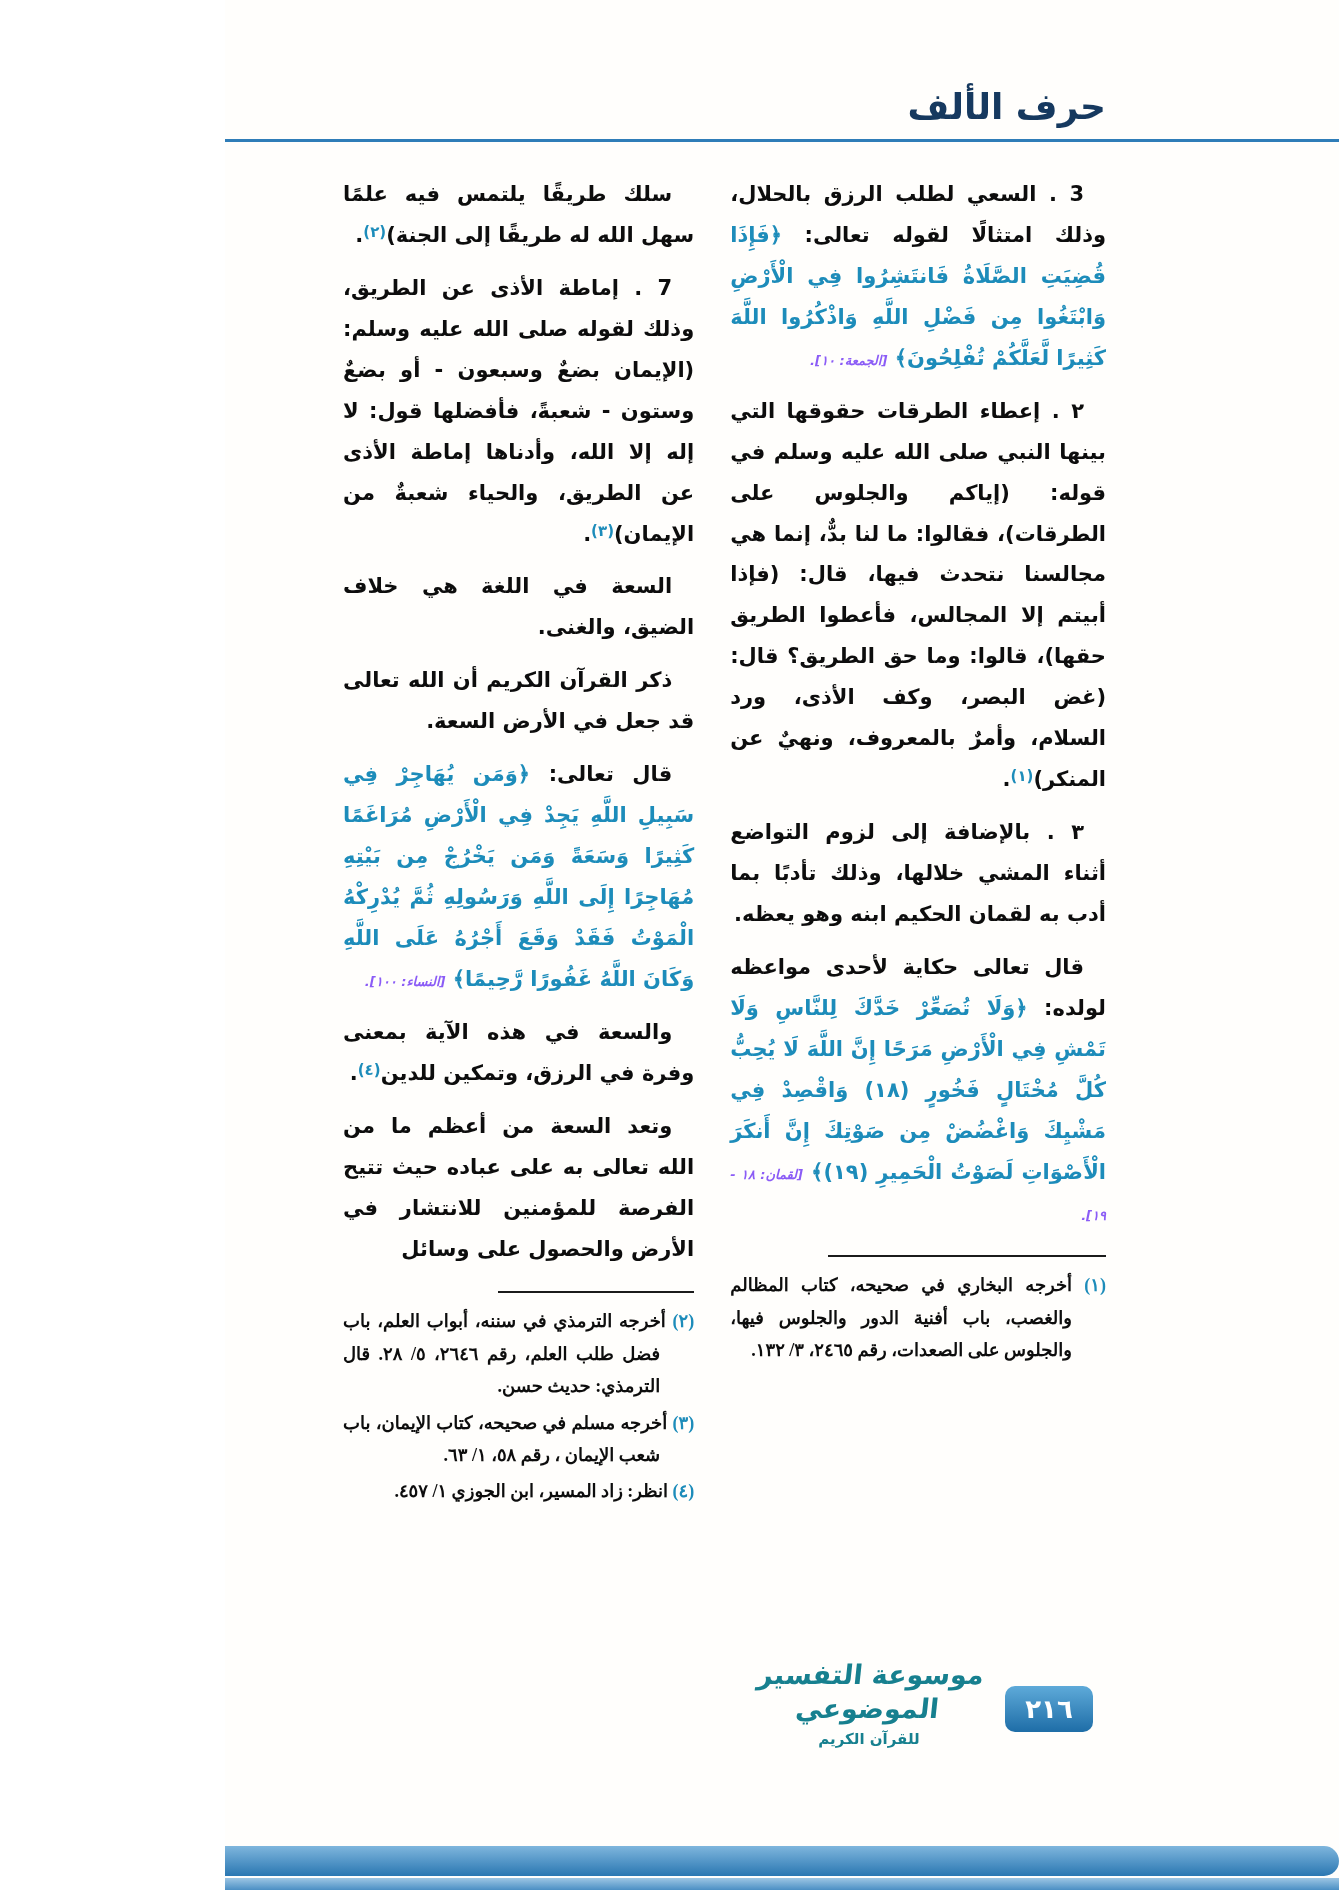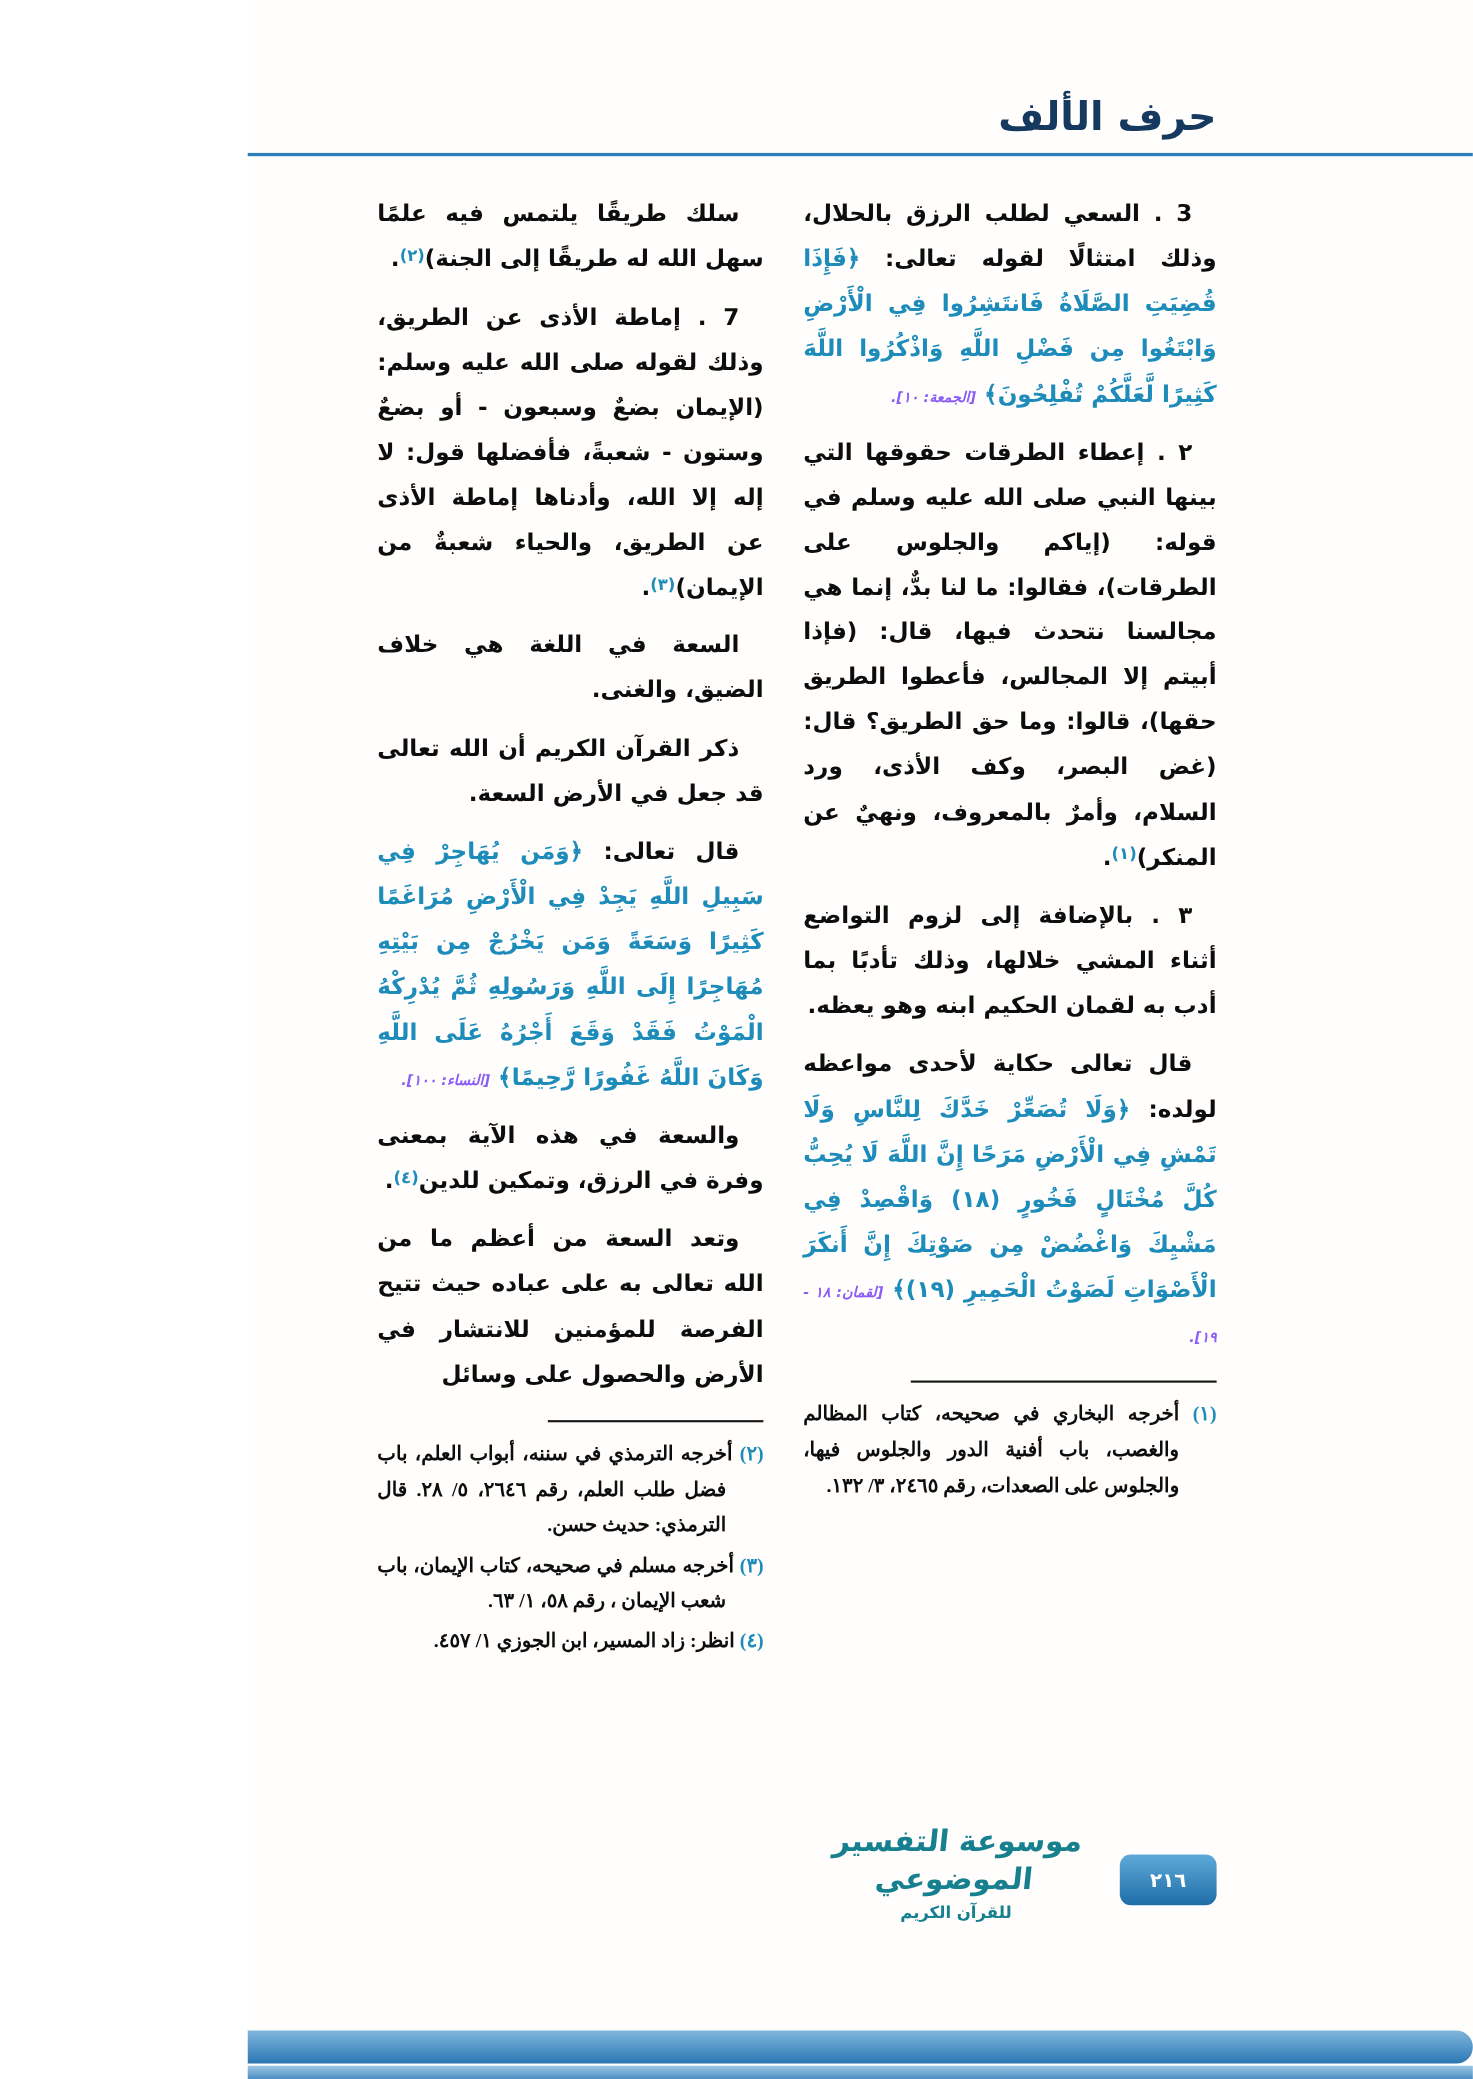--- a/index.html
+++ b/index.html
@@ -51,26 +51,26 @@
   }
   .fn-marker { color: var(--quran-teal, #1d8cba); }
   .logo {
     position: absolute; top: 1658px; right: 345px; width: 250px;
     text-align: center;
     color: var(--logo-teal, #17808f);
   }
   .logo-line1 { font-size: 27px; font-weight: 700; line-height: 1.25; transform: skewX(-6deg); }
   .logo-line2 { font-size: 15px; font-weight: 700; margin-top: 4px; }
   .page-num {
-    position: absolute; top: 1686px; right: 233px;
+    position: absolute; top: 1686px; right: 246px;
     width: 88px; height: 46px; border-radius: 10px;
     background: linear-gradient(180deg, #5eaad9, #1e6da7);
     color: #ffffff;
     display: flex; align-items: center; justify-content: center;
-    font-size: 18px; font-weight: 700;
+    font-size: 26px; font-weight: 700;
   }
   .bar { position: absolute; left: 0; right: 0; }
   .bar1 {
     bottom: 14px; height: 30px;
     background: linear-gradient(180deg, #7fb6dd, #2a77b2);
     border-radius: 0 15px 15px 0;
   }
   .bar2 {
     bottom: 0; height: 12px;
     background: linear-gradient(180deg, #9dc6e4, #4b8fc4);

